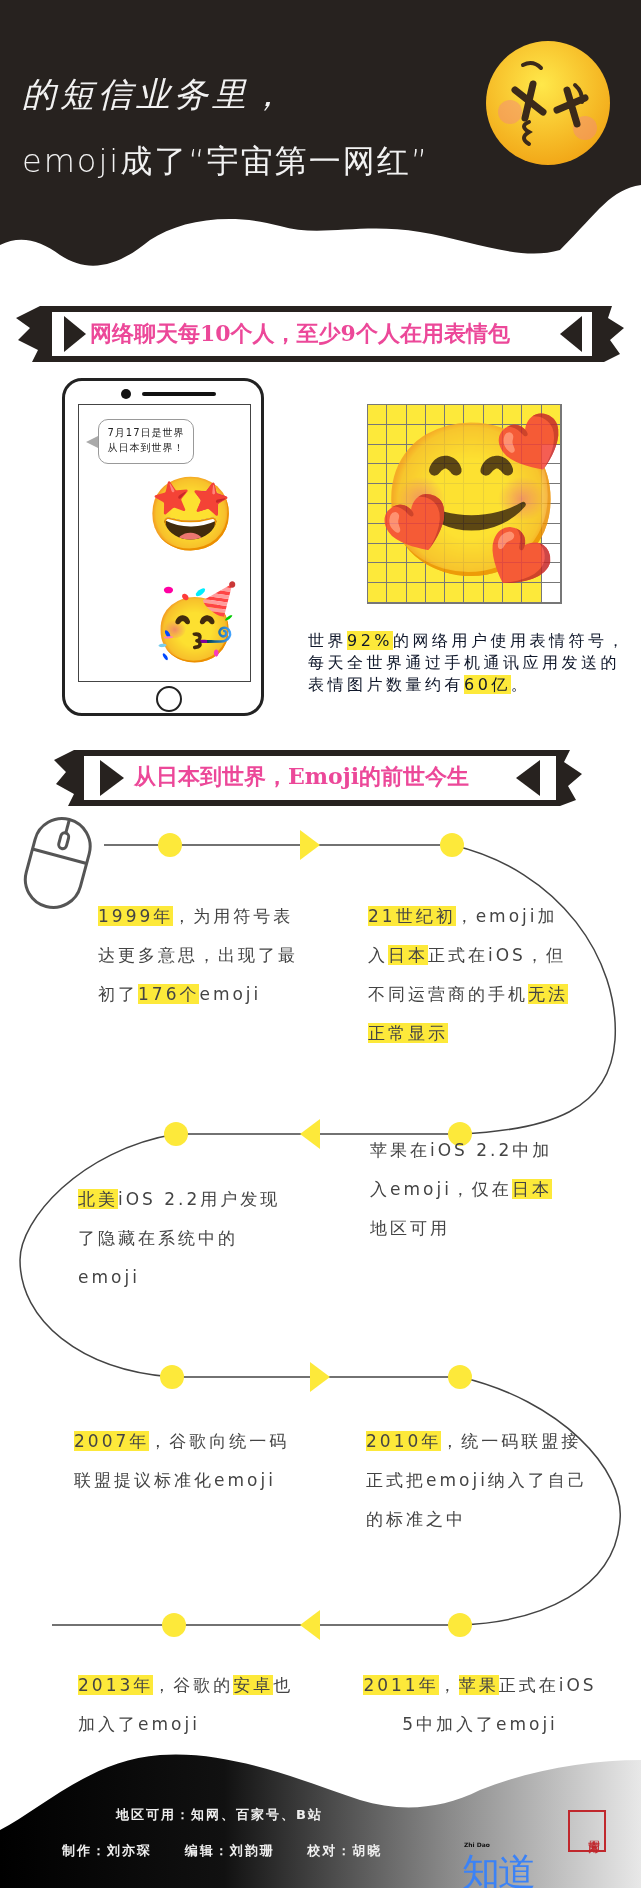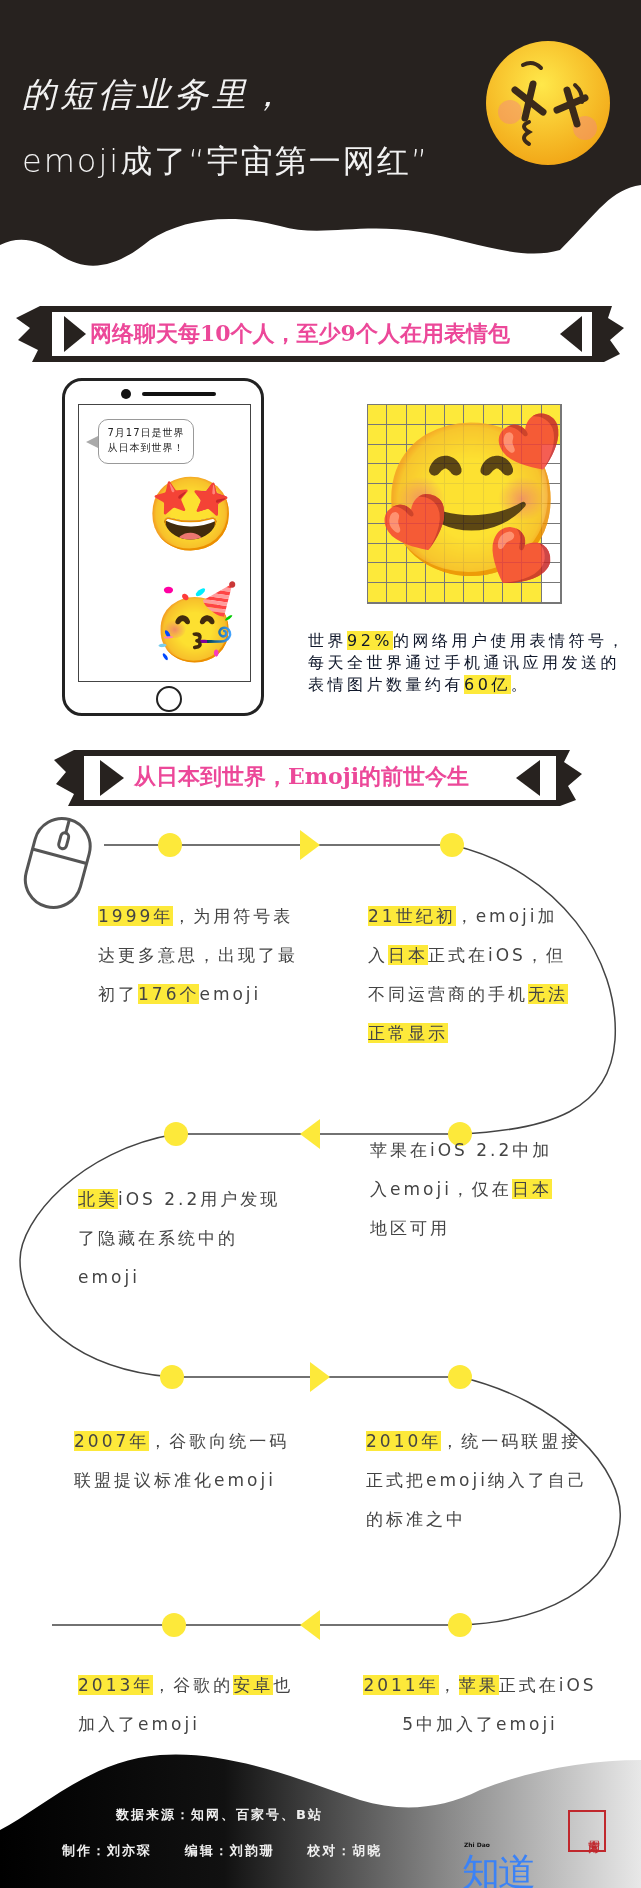--- a/index.html
+++ b/index.html
@@ -233,21 +233,21 @@
   <defs>
       <linearGradient id="ftg" x1="0" x2="1" y1="0" y2="0">
         <stop offset="0" stop-color="#000"></stop>
         <stop offset="0.35" stop-color="#111"></stop>
         <stop offset="0.7" stop-color="#8a8a8a"></stop>
         <stop offset="1" stop-color="#e8e8e8"></stop>
       </linearGradient>
     </defs>
   <path d="M0,90 C40,70 90,20 160,15 C230,10 300,40 360,60 C400,72 440,70 480,50 C530,30 590,20 641,20 V148 H0 Z" fill="url(#ftg)"></path>
 </svg>
-<div class="abs footer-text" style="left:116px;top:1806px;">数据来源：知网、百家号、B站</div>
+<div class="abs footer-text" style="left:116px;top:1806px;">地区可用：知网、百家号、B站</div>
 <div class="abs footer-text" style="left:62px;top:1842px;white-space:pre;">制作：刘亦琛     编辑：刘韵珊     校对：胡晓</div>
 <div class="abs" style="left:462px;top:1805px;width:84px;height:48px;">
   <div style="font-family:Liberation Serif, serif;font-size:38px;line-height:42px;color:#3b82f6;letter-spacing:-2px;margin-top:46px;">知道</div>
   <div style="position:absolute;left:2px;top:36px;font-size:6px;font-weight:bold;color:#111;">Zhi Dao</div>
 </div>
 <div class="abs" style="left:568px;top:1810px;width:38px;height:42px;border:2px solid #c0282d;box-sizing:border-box;display:flex;align-items:center;justify-content:center;">
   <span style="color:#c0282d;font-size:12px;line-height:14px;width:28px;text-align:center;word-break:break-all;writing-mode:vertical-rl;">南方周末</span>
 </div>
 
 </body></html>

